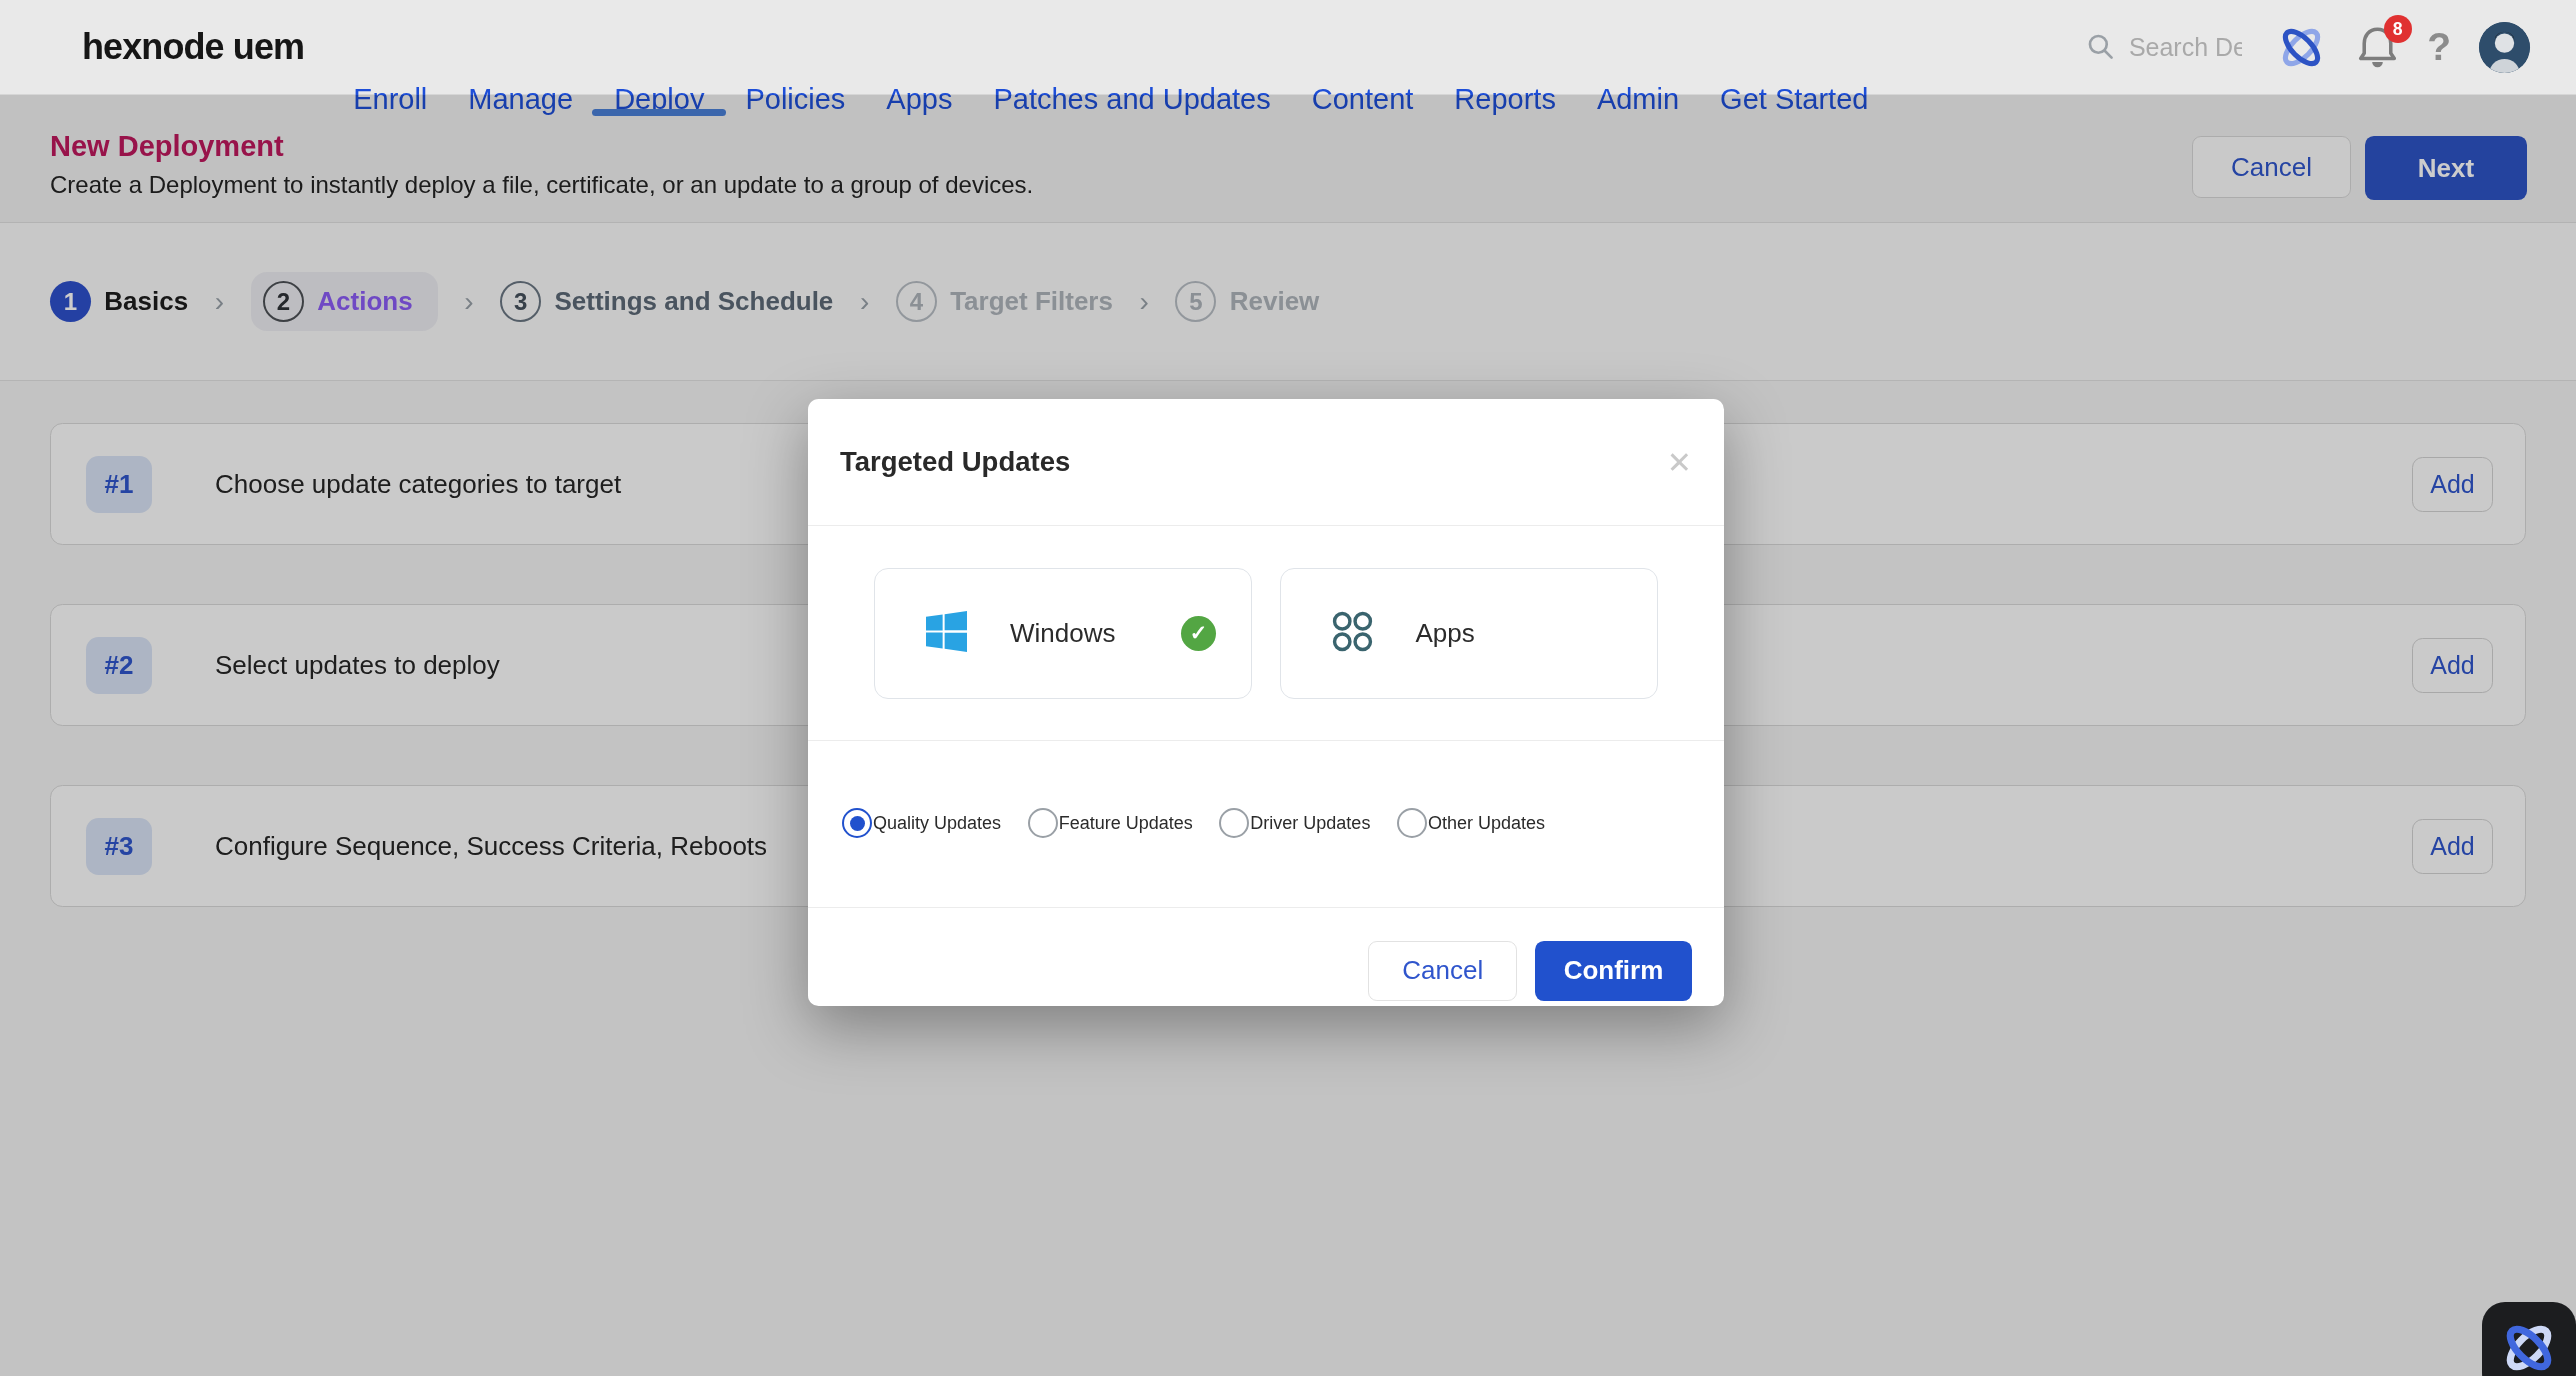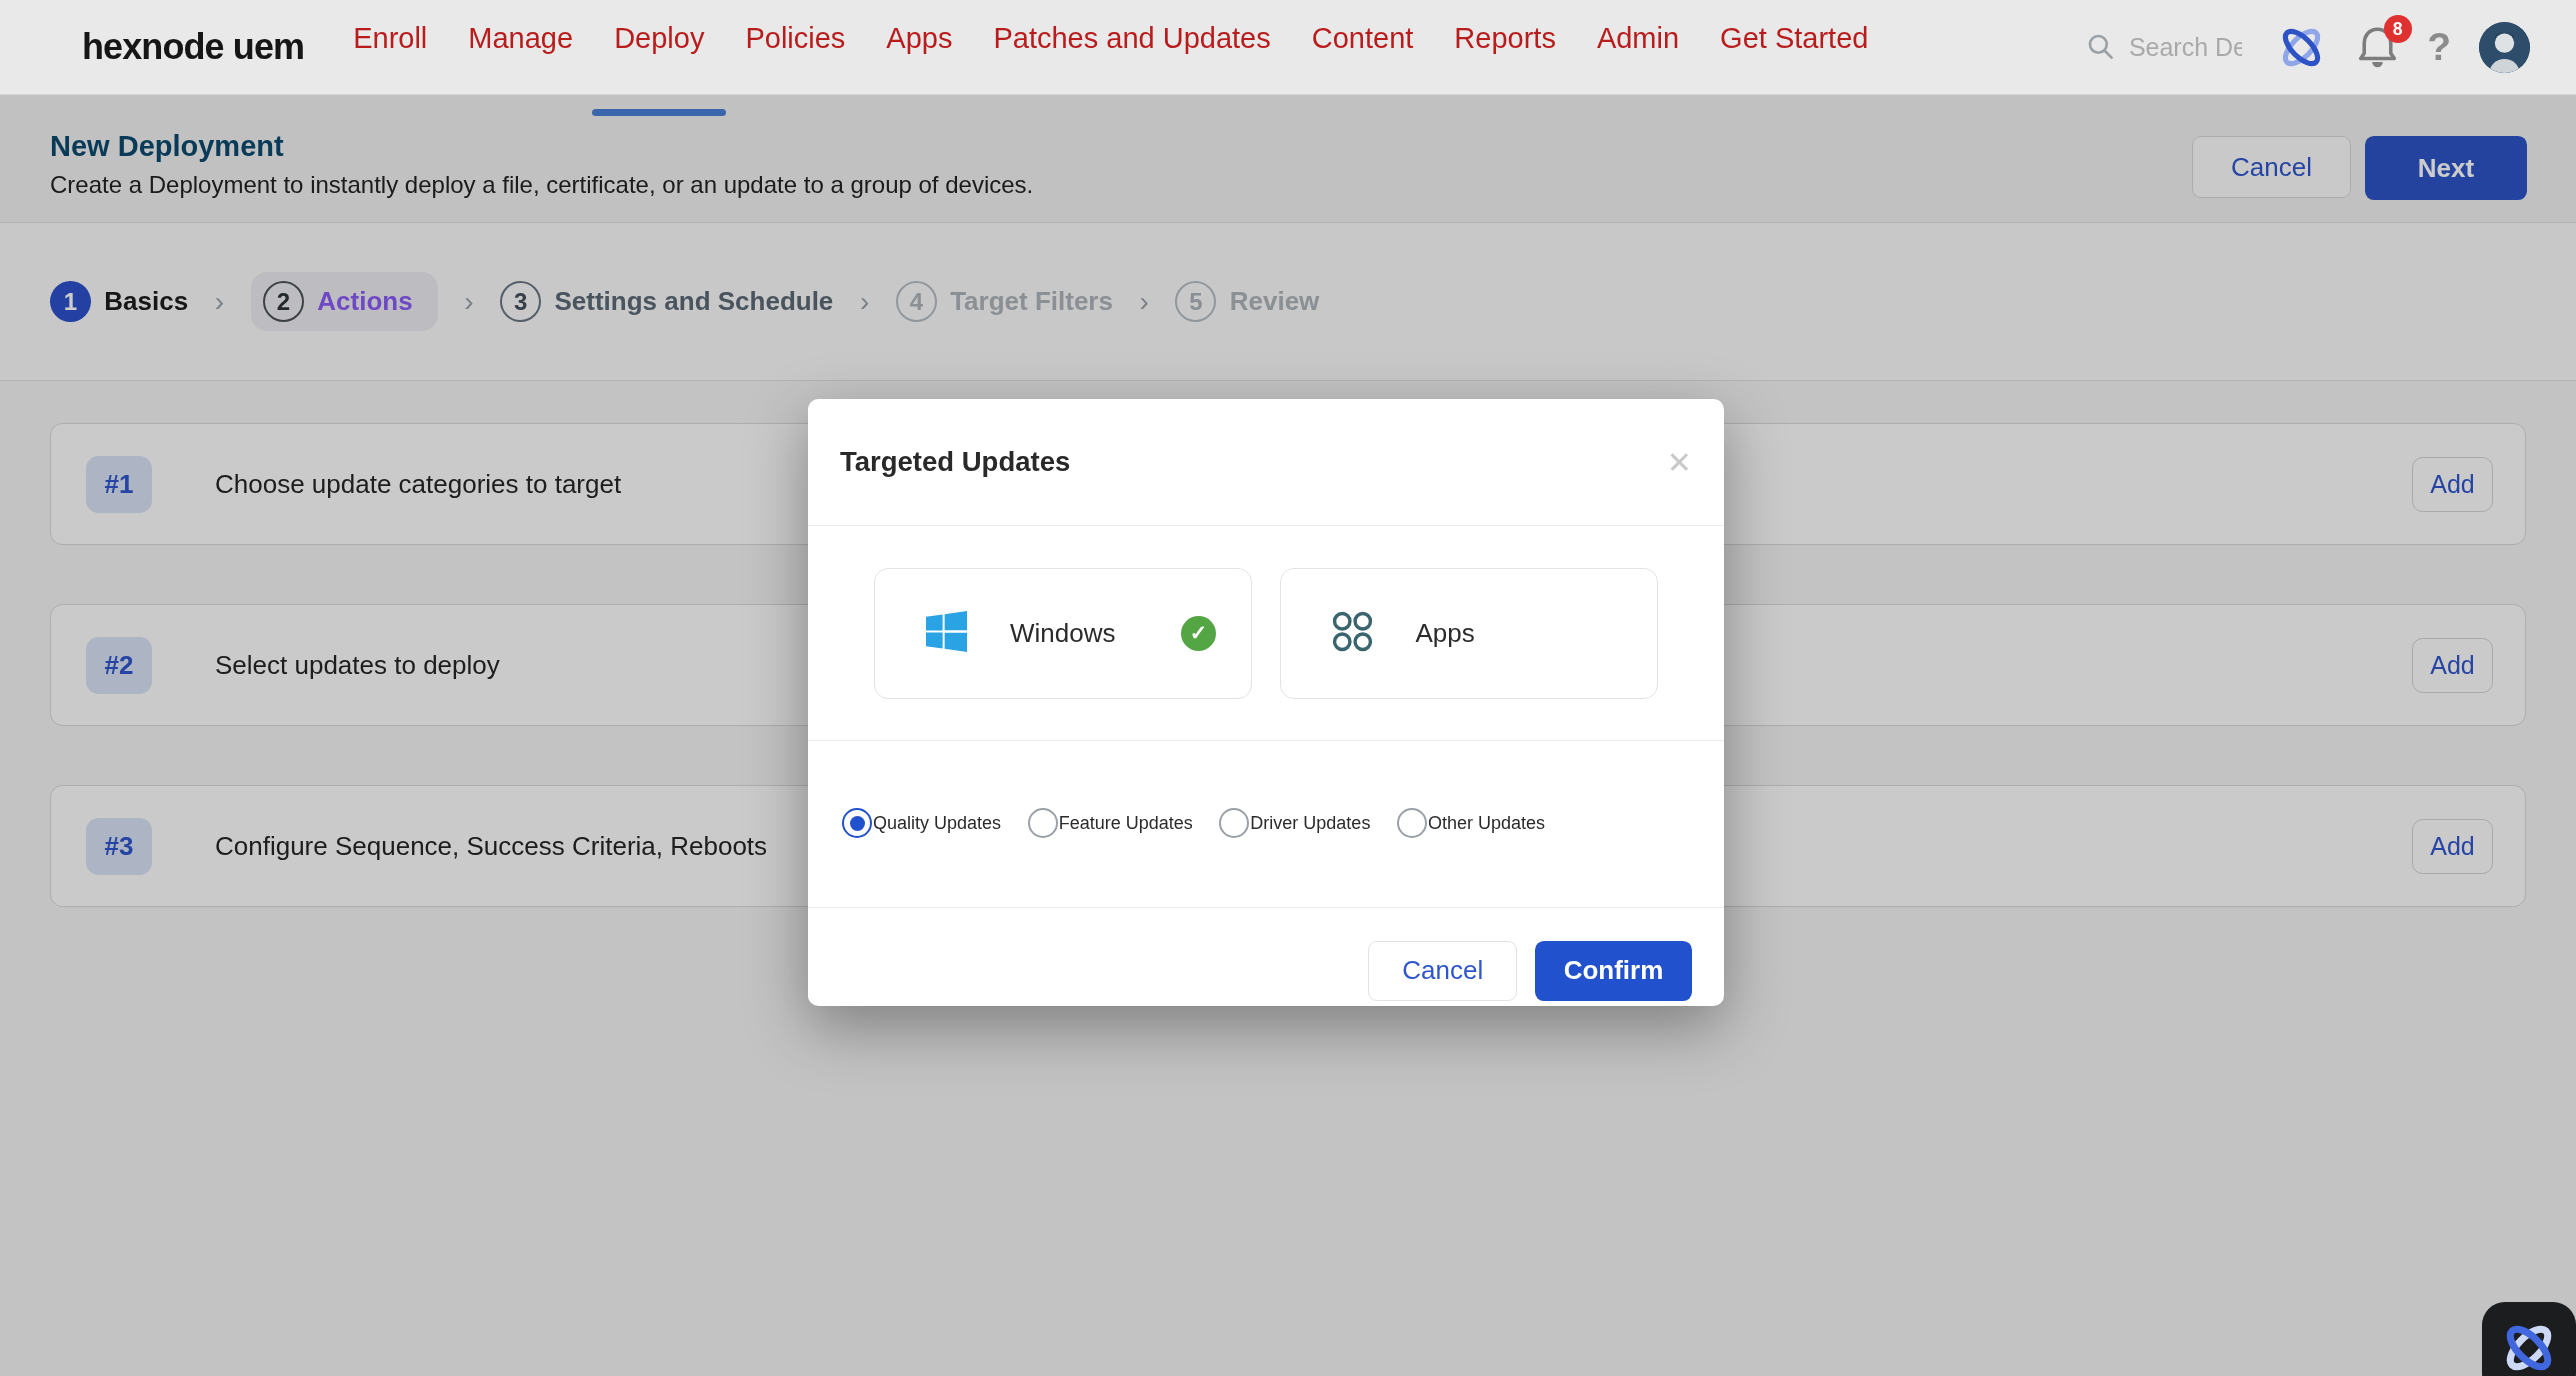--- a/index.html
+++ b/index.html
@@ -4,41 +4,41 @@
 <style>
   * { margin:0; padding:0; box-sizing:border-box; }
   html,body { width:2576px; height:1377px; font-family:"Liberation Sans", sans-serif; }
   .viewport { position:relative; width:2576px; height:1377px; background:#f4f4f4; overflow:hidden; }
 
   
   .nav { position:absolute; top:0; left:0; width:100%; height:95px; background:#e9e9e9;
          border-bottom:0.9px solid #d6d6d6; display:flex; align-items:center; padding:0 46px 0 82px; z-index:5; }
   .logo { font-size:36px; font-weight:800; letter-spacing:-0.9px; color:#161616; white-space:nowrap; }
   .nav-menu { display:flex; align-items:center; margin-left:49px; height:100%; }
-  .nav-item { position:relative; height:100%; display:flex; align-items:flex-start; margin-right:41px;
-              font-size:29px; color:#b91c1c; cursor:pointer; white-space:nowrap;margin-top:44px; }
+  .nav-item { position:relative; height:100%; display:flex; align-items:flex-end; margin-right:41px;
+              font-size:29px; color:#1d4ed8; cursor:pointer; white-space:nowrap;margin-top:44px; }
   .nav-item.active .nav-underline { position:absolute; left:-22px; right:-22px; bottom:0; height:7px;
               border-radius:4.4px; background:#4a80d8; }
   .nav-right { margin-left:auto; display:flex; align-items:center; gap:28px; }
   .search-box { display:flex; align-items:center; gap:12.4px; margin-right:5.3px; }
   .search-box input { border:none; outline:none; background:transparent; font-size:25px; color:#555;
                       width:113px; font-family:"Liberation Sans", sans-serif; }
   .search-box input::placeholder { color:#a9a9a9; }
   .icon-btn { position:relative; display:flex; align-items:center; justify-content:center; cursor:pointer; }
   .badge { position:absolute; top:-8.9px; right:-12.4px; min-width:28px; height:28px; border-radius:14px;
            background:#e03131; color:#fff; font-size:17.7px; font-weight:700; display:flex;
            align-items:center; justify-content:center; padding:0 5.3px; }
   .help-q { font-size:39px; font-weight:700; color:#8c8c8c; }
   .avatar { width:51px; height:51px; border-radius:50%; overflow:hidden; background:#2e4d6b; }
 
   
   .header-strip { position:absolute; top:95px; left:0; width:100%; height:128px; background:#f2f2f2;
                   border-bottom:0.9px solid #e0e0e0; }
   .title-block { position:absolute; left:50px; top:35px; }
-  .page-title { font-size:29px; font-weight:700; color:#0c4a6e; }
+  .page-title { font-size:29px; font-weight:700; color:#be185d; }
   .page-subtitle { font-size:24px; color:#242424; margin-top:8px; }
   .header-actions { position:absolute; right:49px; top:41px; display:flex; gap:14px; }
   .btn { display:flex; align-items:center; justify-content:center; border-radius:8.9px; font-size:26px;
          cursor:pointer; font-family:"Liberation Sans", sans-serif; }
   .btn-cancel-top { width:159px; height:62px; background:#fcfcfc; border:1.8px solid #d8d8d8; color:#2f55cc; }
   .btn-next { width:162px; height:64px; background:#2d54c6; color:#fff; font-weight:600; border:none; }
 
   .stepper-strip { position:absolute; top:223px; left:0; width:100%; height:158px; background:#fafafa;
                    border-bottom:0.9px solid #e2e2e2; display:flex; align-items:center; padding-left:50px; }
   .step { display:flex; align-items:center; gap:13.3px; }

